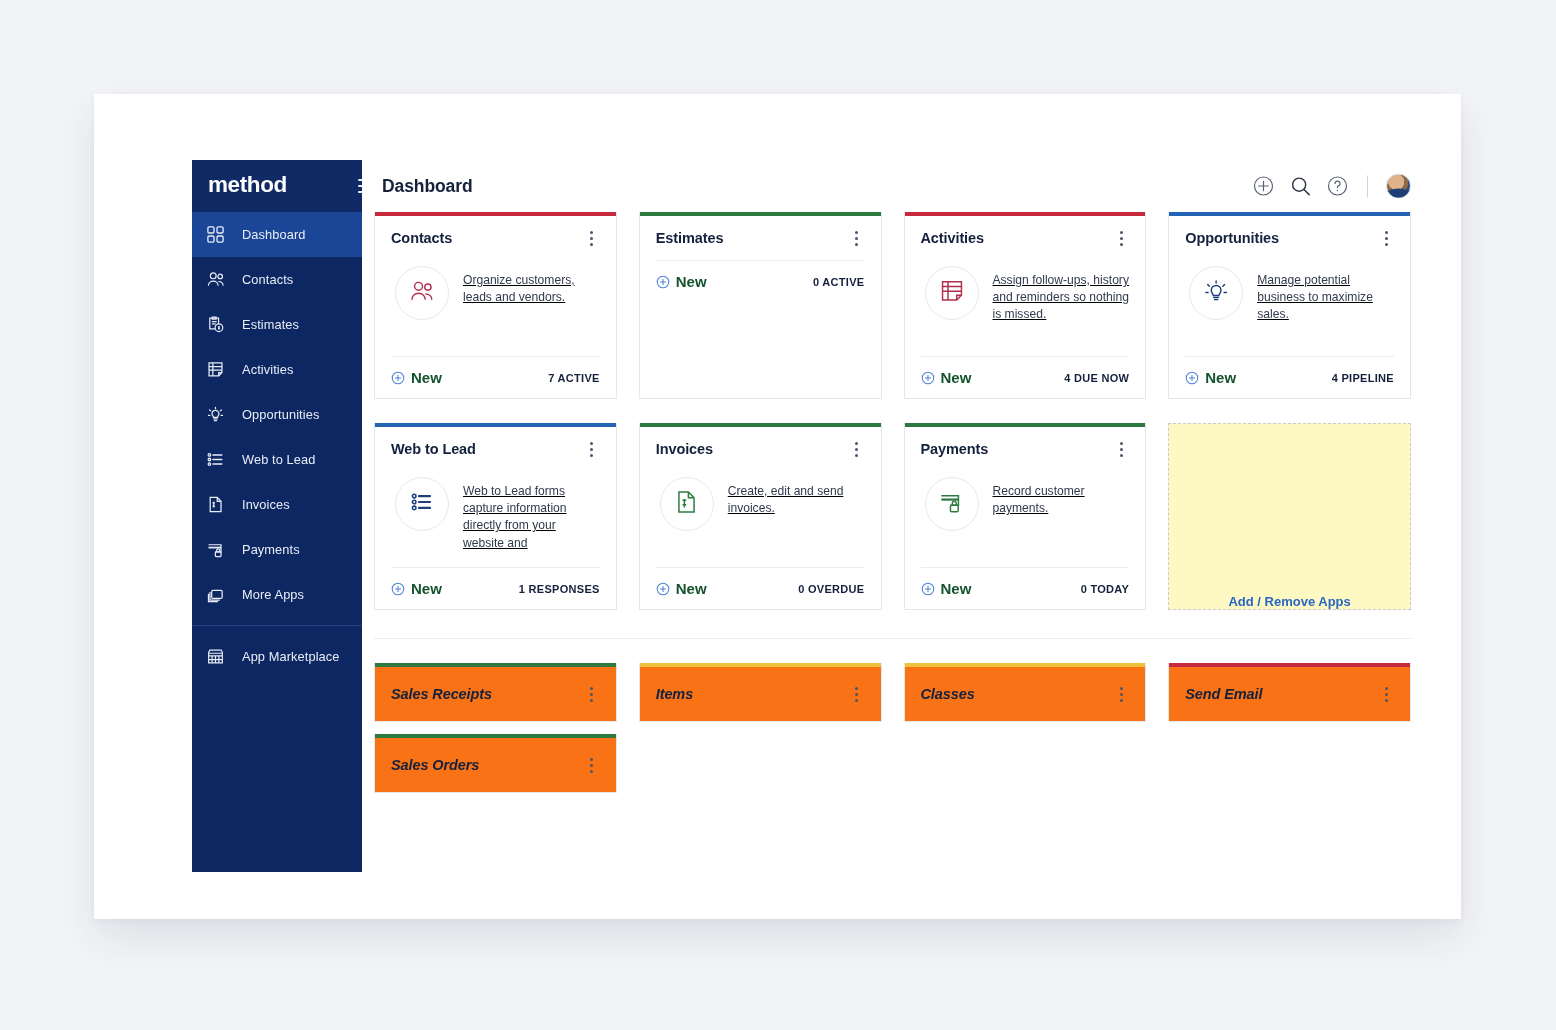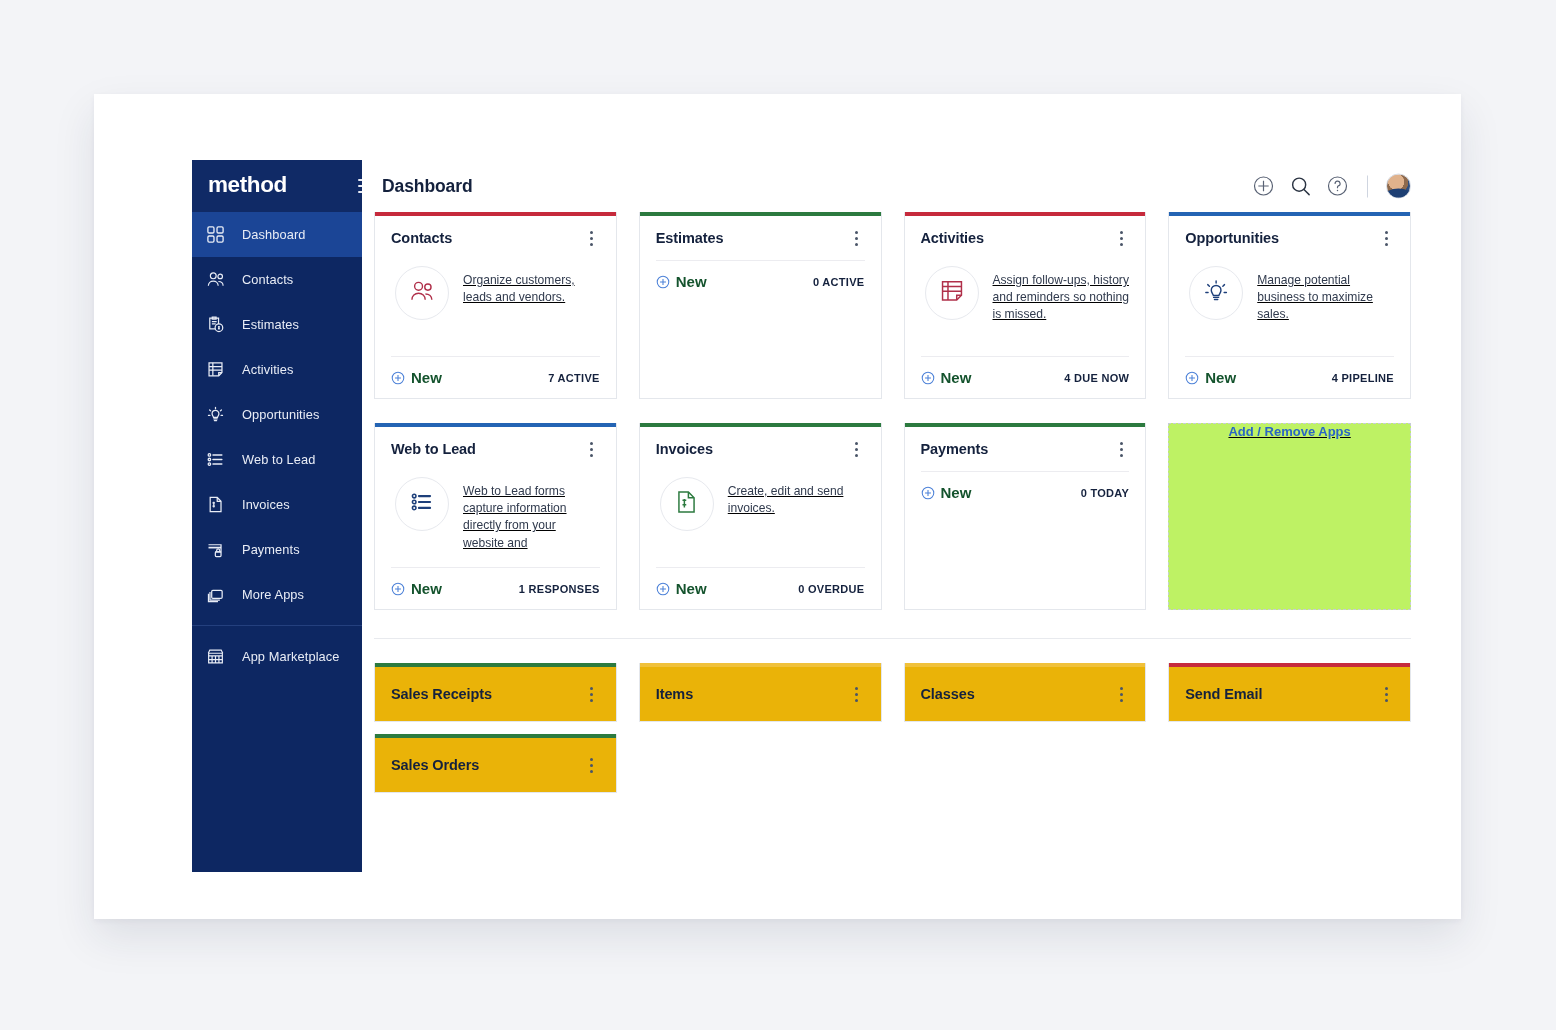--- a/index.html
+++ b/index.html
@@ -134,32 +134,31 @@
     border-top: 1px solid #ececf0;
     height: 42px;
     display: flex; align-items: center; justify-content: space-between;
   }
   .new-link { display: flex; align-items: center; gap: 6px; cursor: pointer; }
   .new-link span { font-size: 15px; font-weight: 700; color: #14532d; }
   .count { font-size: 11px; font-weight: 700; color: #14213d; letter-spacing: 0.3px; }
 
   .addremove {
     border: 1px dashed #c6cbd6;
-    display: flex; align-items: flex-start; justify-content: center;
+    display: flex; align-items: flex-end; justify-content: center;
     cursor: pointer;
-    background: #bef264;
-    text-decoration: underline;
+    background: #fef9c3;
   }
   .addremove span { font-size: 13px; font-weight: 700; color: #2a66c4; }
 
   .hr-divider { height: 1px; background: #e8eaee; margin: 28px 0 24px 0; }
 
   .mini-row { display: grid; grid-template-columns: repeat(4, 1fr); column-gap: 22px; margin-bottom: 12px; }
   .mini-card {
-    background: #eab308; border: 1px solid #e4e7ec; border-top: none;
+    background: #f97316; border: 1px solid #e4e7ec; border-top: none; font-style: italic;
   }
   .mini-inner {
     height: 54px; padding: 0 16px;
     display: flex; align-items: center; justify-content: space-between;
   }
   .mini-title { font-size: 14.5px; font-weight: 700; color: #14213d; letter-spacing: -0.1px; }
 </style>
 </head>
 <body>
 
@@ -559,20 +558,33 @@
         <span class="card-accent" style="background:#2c7a3f"></span>
         <div class="card-inner">
           <div class="card-head">
             <h3 class="card-title">Payments</h3>
             <span class="kebab">
                 <i></i>
                 <i></i>
                 <i></i>
               </span>
           </div>
+          <div class="card-body">
+            <div class="card-circle">
+              <span>
+                <svg width="27" height="25" viewBox="0 0 23 21" fill="none" stroke="#2c7a3f" stroke-width="1.25">
+                  <path d="M2.8 4.8h14.6v8H10.6"></path>
+                    <path d="M2.8 8h14.6" stroke-width="1.9"></path>
+                  <rect x="10.6" y="12.8" width="6.6" height="5.6" rx="1.1"></rect>
+                  <path d="M12.2 12.8v-1.6a1.7 1.7 0 0 1 3.4 0v1.6"></path>
+                </svg>
+              </span>
+            </div>
+            <p class="card-desc">Record customer payments.</p>
+          </div>
           <div class="card-foot">
             <span class="new-link">
               <span style="display:flex">
                 <svg width="14" height="14" viewBox="0 0 16 16" fill="none" stroke="#4d82d8" stroke-width="1.2">
                   <circle cx="8" cy="8" r="6.6"></circle>
                     <path d="M8 4.6v6.8M4.6 8h6.8"></path>
                 </svg>
               </span>
               <span>New</span>
             </span>

